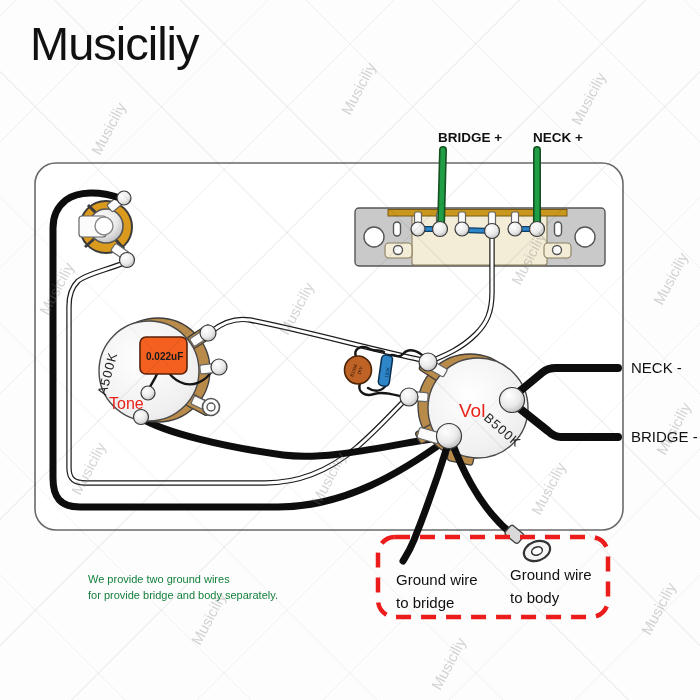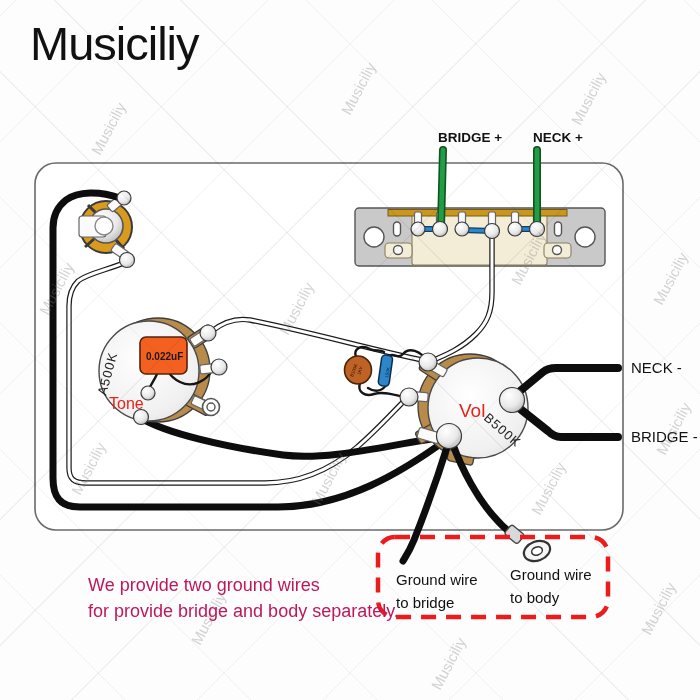--- a/index.html
+++ b/index.html
@@ -35,21 +35,21 @@
   .brass{fill:var(--brass);stroke:#7a5a10;stroke-width:1}
   .lbl{font:600 13.5px "Liberation Sans",sans-serif;fill:#111}
   .lbl2{font:15px "Liberation Sans",sans-serif;fill:#111}
   .redlbl{fill:var(--label-red)}
   .potval{font:13px "Liberation Sans",sans-serif;fill:#222;letter-spacing:1px}
   .tiny{font:4.4px "Liberation Sans",sans-serif;fill:#2b1205}
   .tinyb{font:4.6px "Liberation Sans",sans-serif;fill:#07243f}
   .caplbl{font:600 10px "Liberation Sans",sans-serif;fill:#1a1a1a}
   #title{position:absolute;left:30px;top:16px;font-size:47px;color:#111;
     letter-spacing:-1px;z-index:3}
-  #note{position:absolute;left:88px;top:572px;font-size:18px;color:#be185d;
+  #note{position:absolute;left:88px;top:572px;font-size:11px;color:#15803d;
     line-height:1.45;z-index:3}
   .wm-layer{position:absolute;left:0;top:0;width:700px;height:700px;z-index:2;
     pointer-events:none;
     background:
       repeating-linear-gradient(45deg, rgba(0,0,0,0) 0 88px, rgba(0,0,0,0.05) 88px 89px),
       repeating-linear-gradient(-45deg, rgba(0,0,0,0) 0 88px, rgba(0,0,0,0.05) 88px 89px);}
   .wm{position:absolute;font-size:15px;color:rgba(125,125,125,0.33);
     transform:rotate(-62deg);white-space:nowrap}
 </style>
 </head>

